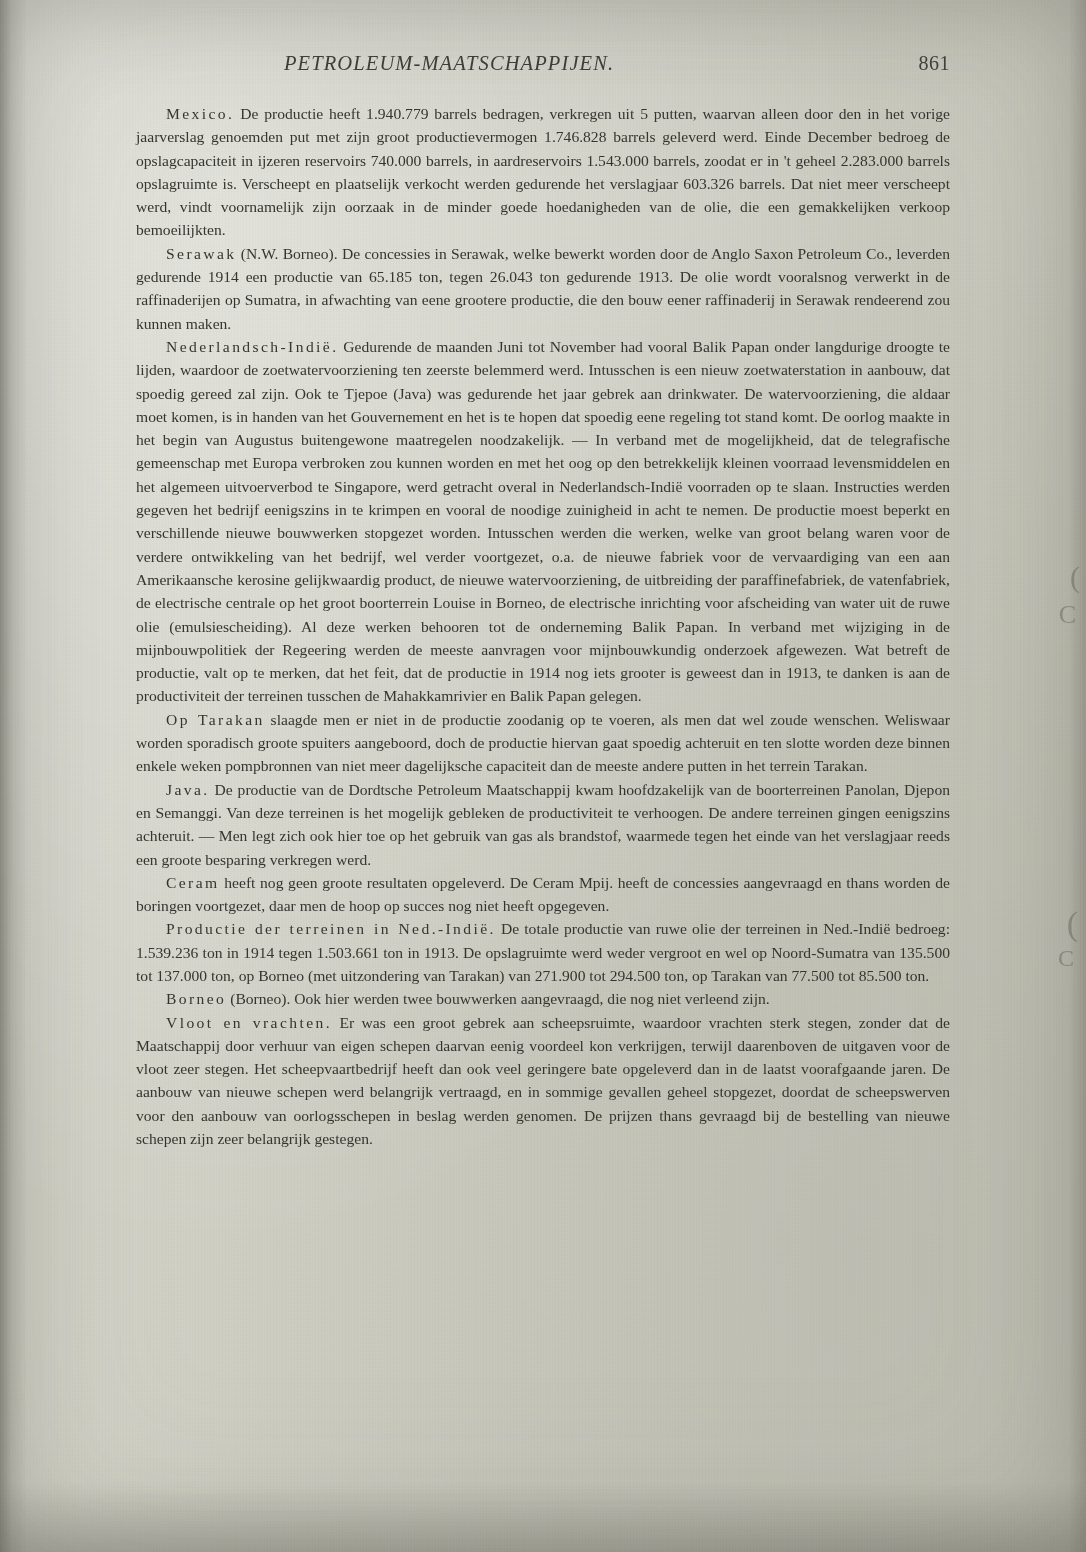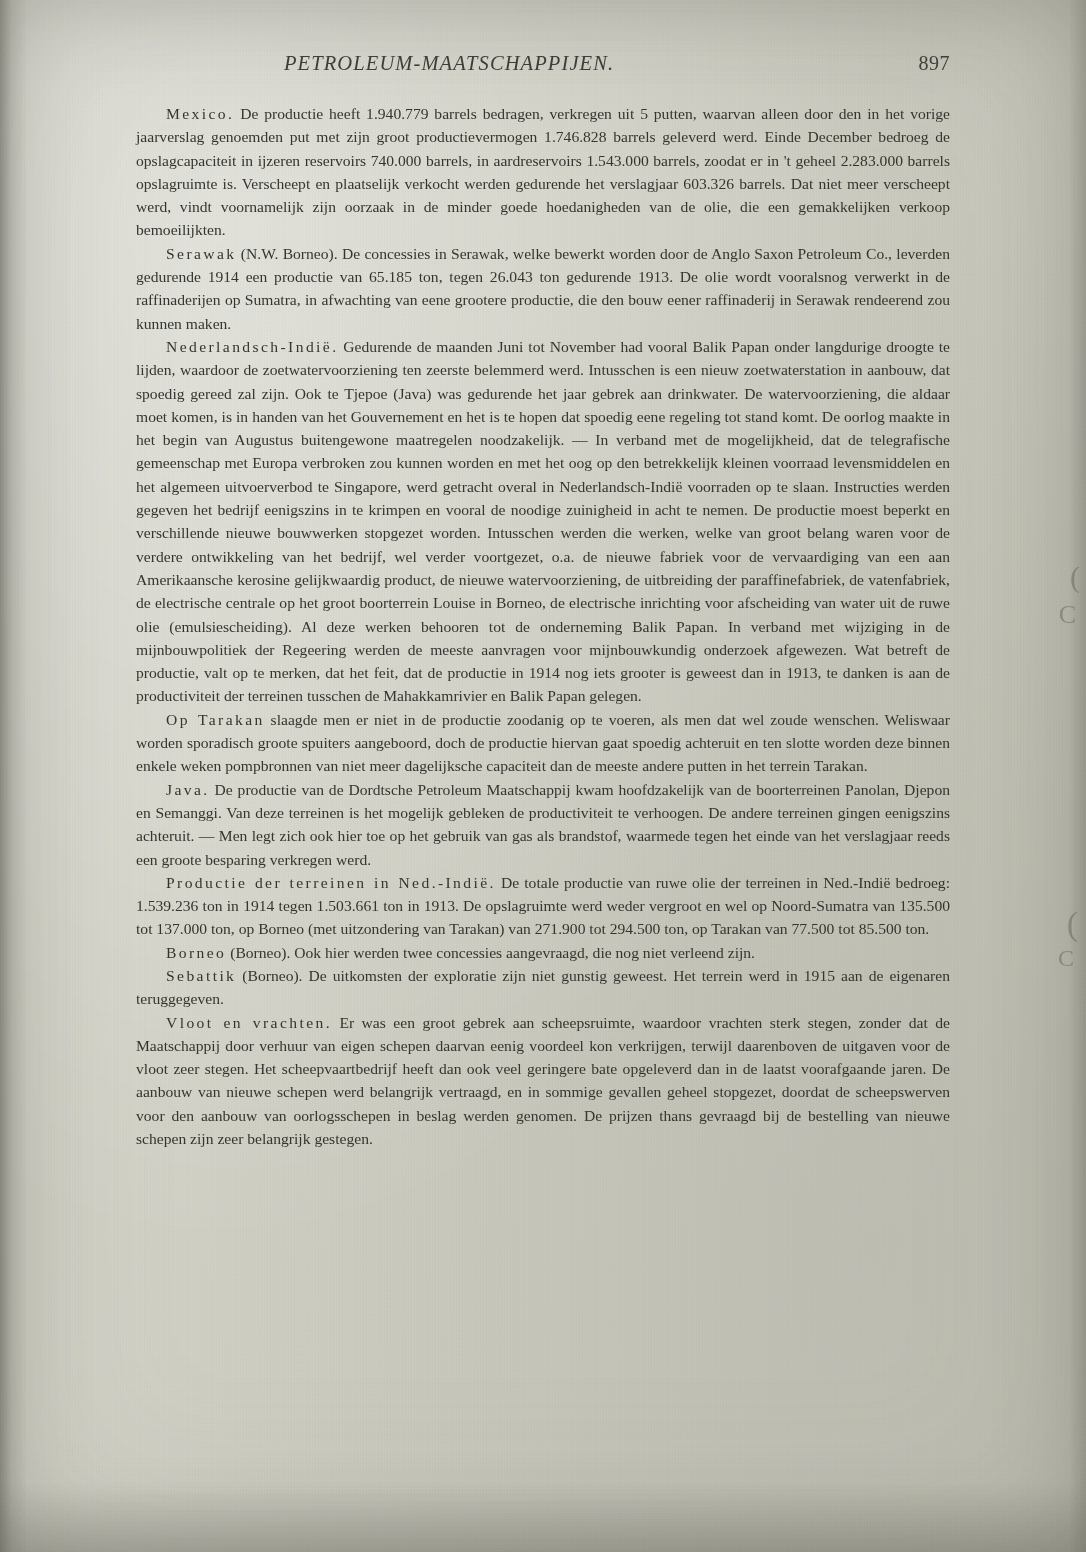--- a/index.html
+++ b/index.html
@@ -130,31 +130,31 @@
   <div class="bottom-edge"></div>
 
   <span class="artifact a1">(</span>
   <span class="artifact a2">C</span>
   <span class="artifact a3">(</span>
   <span class="artifact a4">C</span>
 
   <div class="content">
     <header class="page-head">
       <div class="running-title">PETROLEUM-MAATSCHAPPIJEN.</div>
-      <div class="folio">897</div>
+      <div class="folio">861</div>
     </header>
 
     <div class="body-text">
       <p><span class="sc">Mexico.</span><span> De productie heeft 1.940.779 barrels bedragen, verkregen uit 5 putten, waarvan alleen door den in het vorige jaarverslag genoemden put met zijn groot productievermogen 1.746.828 barrels geleverd werd. Einde December bedroeg de opslagcapaciteit in ijzeren reservoirs 740.000 barrels, in aardreservoirs 1.543.000 barrels, zoodat er in 't geheel 2.283.000 barrels opslagruimte is. Verscheept en plaatselijk verkocht werden gedurende het verslagjaar 603.326 barrels. Dat niet meer verscheept werd, vindt voornamelijk zijn oorzaak in de minder goede hoedanigheden van de olie, die een gemakkelijken verkoop bemoeilijkten.</span></p>
       <p><span class="sc">Serawak</span><span> (N.W. Borneo). De concessies in Serawak, welke bewerkt worden door de Anglo Saxon Petroleum Co., leverden gedurende 1914 een productie van 65.185 ton, tegen 26.043 ton gedurende 1913. De olie wordt vooralsnog verwerkt in de raffinaderijen op Sumatra, in afwachting van eene grootere productie, die den bouw eener raffinaderij in Serawak rendeerend zou kunnen maken.</span></p>
       <p><span class="sc">Nederlandsch-Indië.</span><span> Gedurende de maanden Juni tot November had vooral Balik Papan onder langdurige droogte te lijden, waardoor de zoetwatervoorziening ten zeerste belemmerd werd. Intusschen is een nieuw zoetwaterstation in aanbouw, dat spoedig gereed zal zijn. Ook te Tjepoe (Java) was gedurende het jaar gebrek aan drinkwater. De watervoorziening, die aldaar moet komen, is in handen van het Gouvernement en het is te hopen dat spoedig eene regeling tot stand komt. De oorlog maakte in het begin van Augustus buitengewone maatregelen noodzakelijk. — In verband met de mogelijkheid, dat de telegrafische gemeenschap met Europa verbroken zou kunnen worden en met het oog op den betrekkelijk kleinen voorraad levensmiddelen en het algemeen uitvoerverbod te Singapore, werd getracht overal in Nederlandsch-Indië voorraden op te slaan. Instructies werden gegeven het bedrijf eenigszins in te krimpen en vooral de noodige zuinigheid in acht te nemen. De productie moest beperkt en verschillende nieuwe bouwwerken stopgezet worden. Intusschen werden die werken, welke van groot belang waren voor de verdere ontwikkeling van het bedrijf, wel verder voortgezet, o.a. de nieuwe fabriek voor de vervaardiging van een aan Amerikaansche kerosine gelijkwaardig product, de nieuwe watervoorziening, de uitbreiding der paraffinefabriek, de vatenfabriek, de electrische centrale op het groot boorterrein Louise in Borneo, de electrische inrichting voor afscheiding van water uit de ruwe olie (emulsiescheiding). Al deze werken behooren tot de onderneming Balik Papan. In verband met wijziging in de mijnbouwpolitiek der Regeering werden de meeste aanvragen voor mijnbouwkundig onderzoek afgewezen. Wat betreft de productie, valt op te merken, dat het feit, dat de productie in 1914 nog iets grooter is geweest dan in 1913, te danken is aan de productiviteit der terreinen tusschen de Mahakkamrivier en Balik Papan gelegen.</span></p>
       <p><span class="sc">Op Tarakan</span><span> slaagde men er niet in de productie zoodanig op te voeren, als men dat wel zoude wenschen. Weliswaar worden sporadisch groote spuiters aangeboord, doch de productie hiervan gaat spoedig achteruit en ten slotte worden deze binnen enkele weken pompbronnen van niet meer dagelijksche capaciteit dan de meeste andere putten in het terrein Tarakan.</span></p>
       <p><span class="sc">Java.</span><span> De productie van de Dordtsche Petroleum Maatschappij kwam hoofdzakelijk van de boorterreinen Panolan, Djepon en Semanggi. Van deze terreinen is het mogelijk gebleken de productiviteit te verhoogen. De andere terreinen gingen eenigszins achteruit. — Men legt zich ook hier toe op het gebruik van gas als brandstof, waarmede tegen het einde van het verslagjaar reeds een groote besparing verkregen werd.</span></p>
+      <p><span class="sc">Ceram</span><span> heeft nog geen groote resultaten opgeleverd. De Ceram Mpij. heeft de concessies aangevraagd en thans worden de boringen voortgezet, daar men de hoop op succes nog niet heeft opgegeven.</span></p>
       <p><span class="sc">Productie der terreinen in Ned.-Indië.</span><span> De totale productie van ruwe olie der terreinen in Ned.-Indië bedroeg: 1.539.236 ton in 1914 tegen 1.503.661 ton in 1913. De opslagruimte werd weder vergroot en wel op Noord-Sumatra van 135.500 tot 137.000 ton, op Borneo (met uitzondering van Tarakan) van 271.900 tot 294.500 ton, op Tarakan van 77.500 tot 85.500 ton.</span></p>
-      <p><span class="sc">Borneo</span><span> (Borneo). Ook hier werden twee concessies aangevraagd, die nog niet verleend zijn.</span></p>
-      <p><span class="sc">Sebattik</span><span> (Borneo). De uitkomsten der exploratie zijn niet gunstig geweest. Het terrein werd in 1915 aan de eigenaren teruggegeven.</span></p>
+      <p><span class="sc">Borneo</span><span> (Borneo). Ook hier werden twee bouwwerken aangevraagd, die nog niet verleend zijn.</span></p>
       <p><span class="sc">Vloot en vrachten.</span><span> Er was een groot gebrek aan scheepsruimte, waardoor vrachten sterk stegen, zonder dat de Maatschappij door verhuur van eigen schepen daarvan eenig voordeel kon verkrijgen, terwijl daarenboven de uitgaven voor de vloot zeer stegen. Het scheepvaartbedrijf heeft dan ook veel geringere bate opgeleverd dan in de laatst voorafgaande jaren. De aanbouw van nieuwe schepen werd belangrijk vertraagd, en in sommige gevallen geheel stopgezet, doordat de scheepswerven voor den aanbouw van oorlogsschepen in beslag werden genomen. De prijzen thans gevraagd bij de bestelling van nieuwe schepen zijn zeer belangrijk gestegen.</span></p>
     </div>
   </div>
 
   <div class="grain"></div>
   <div class="vignette"></div>
 </div>
 
 </body></html>

